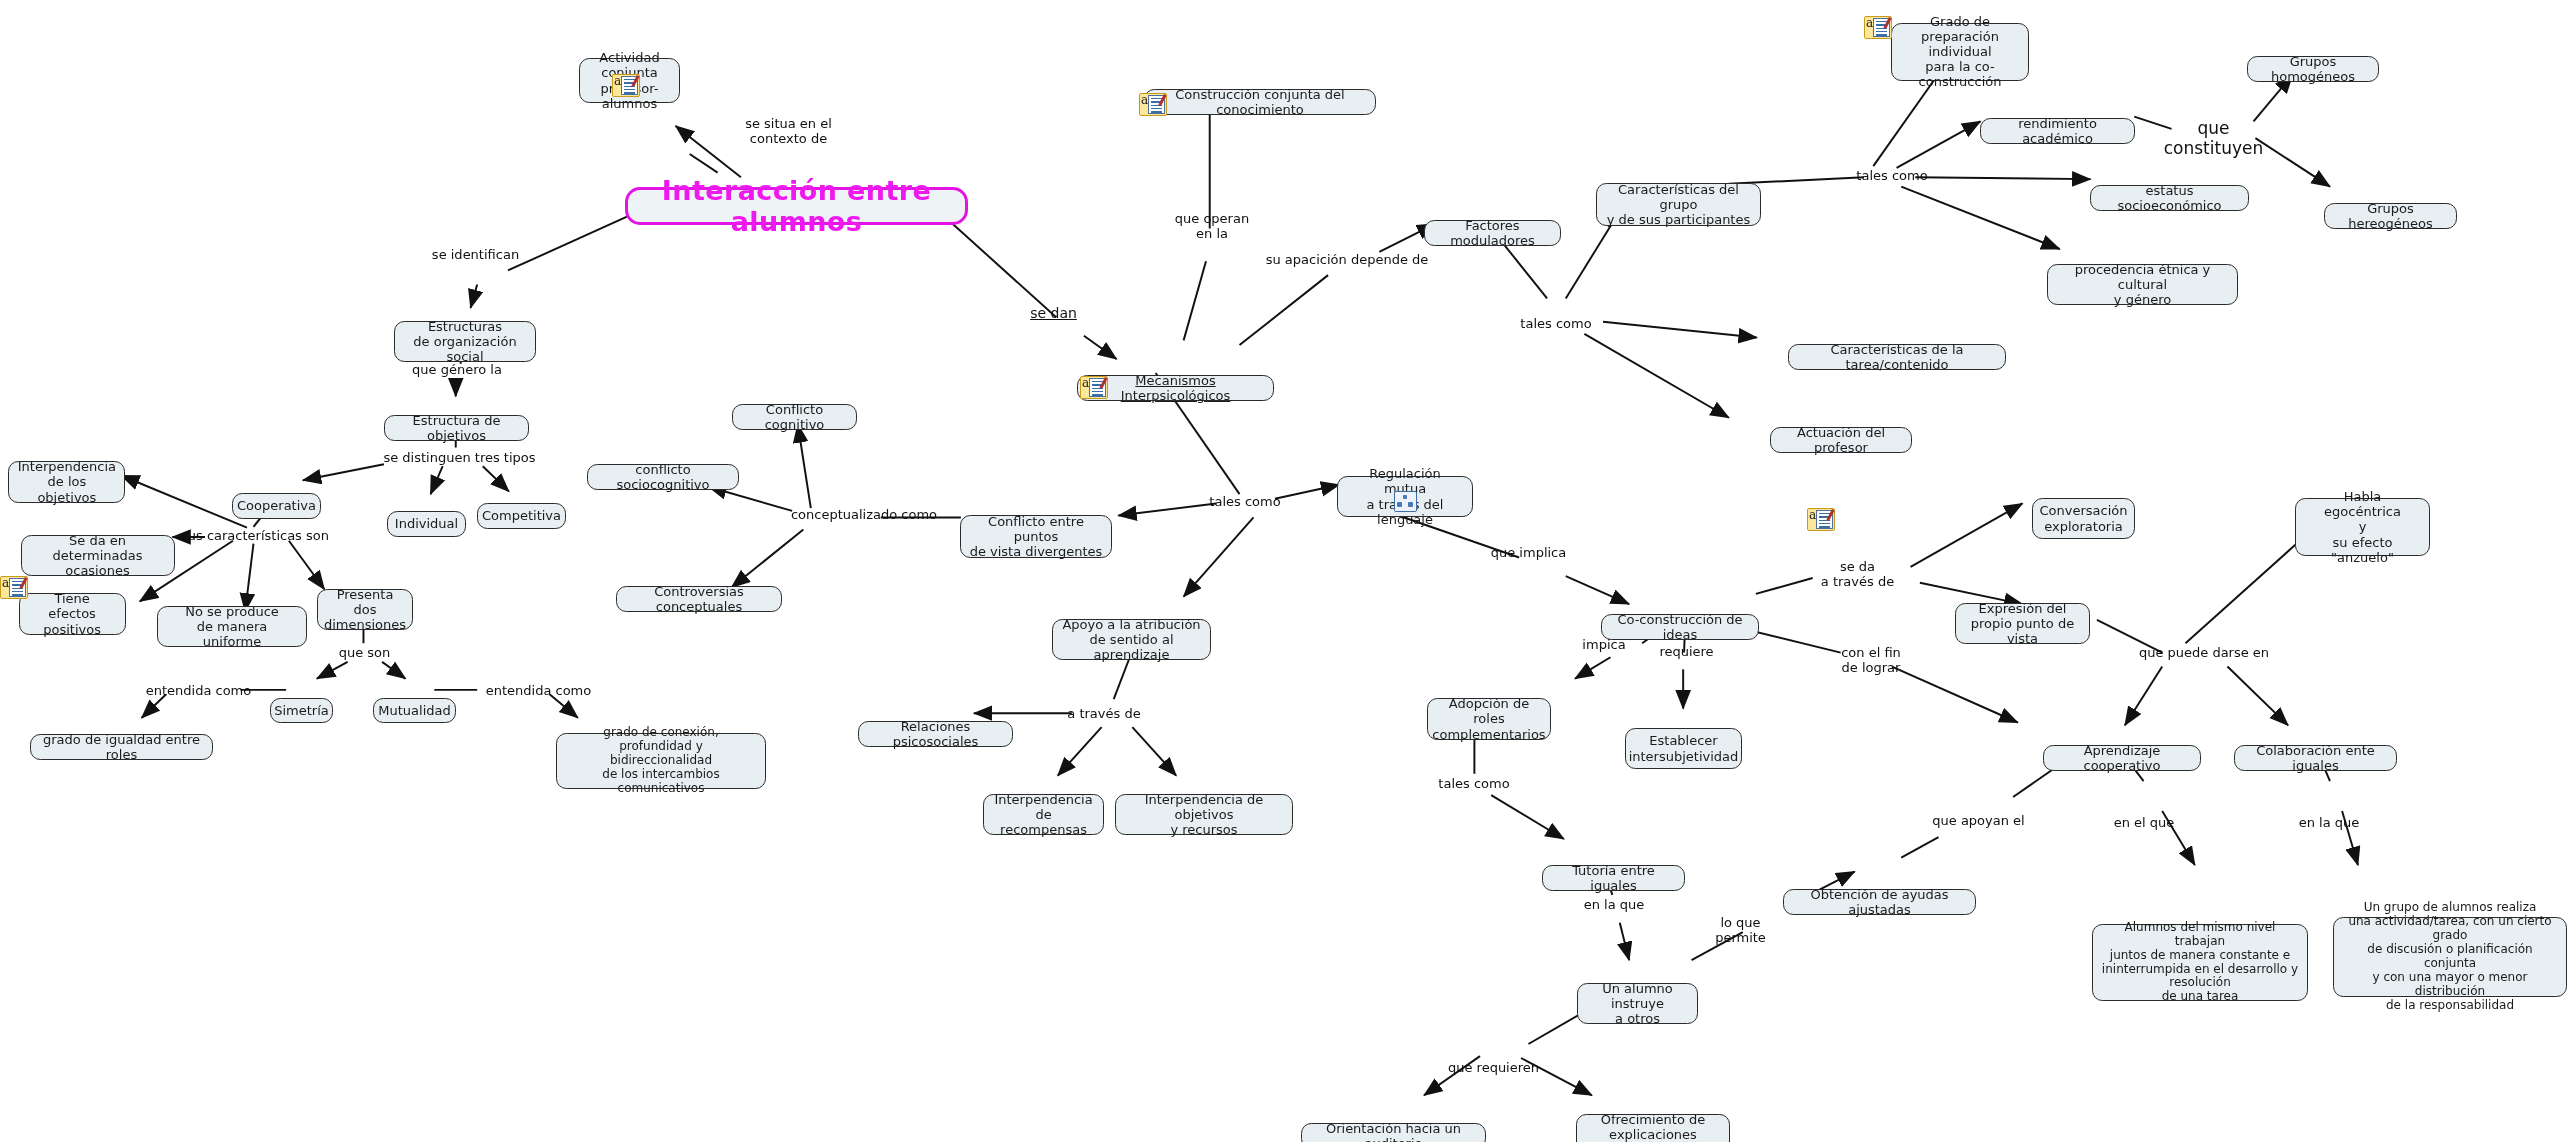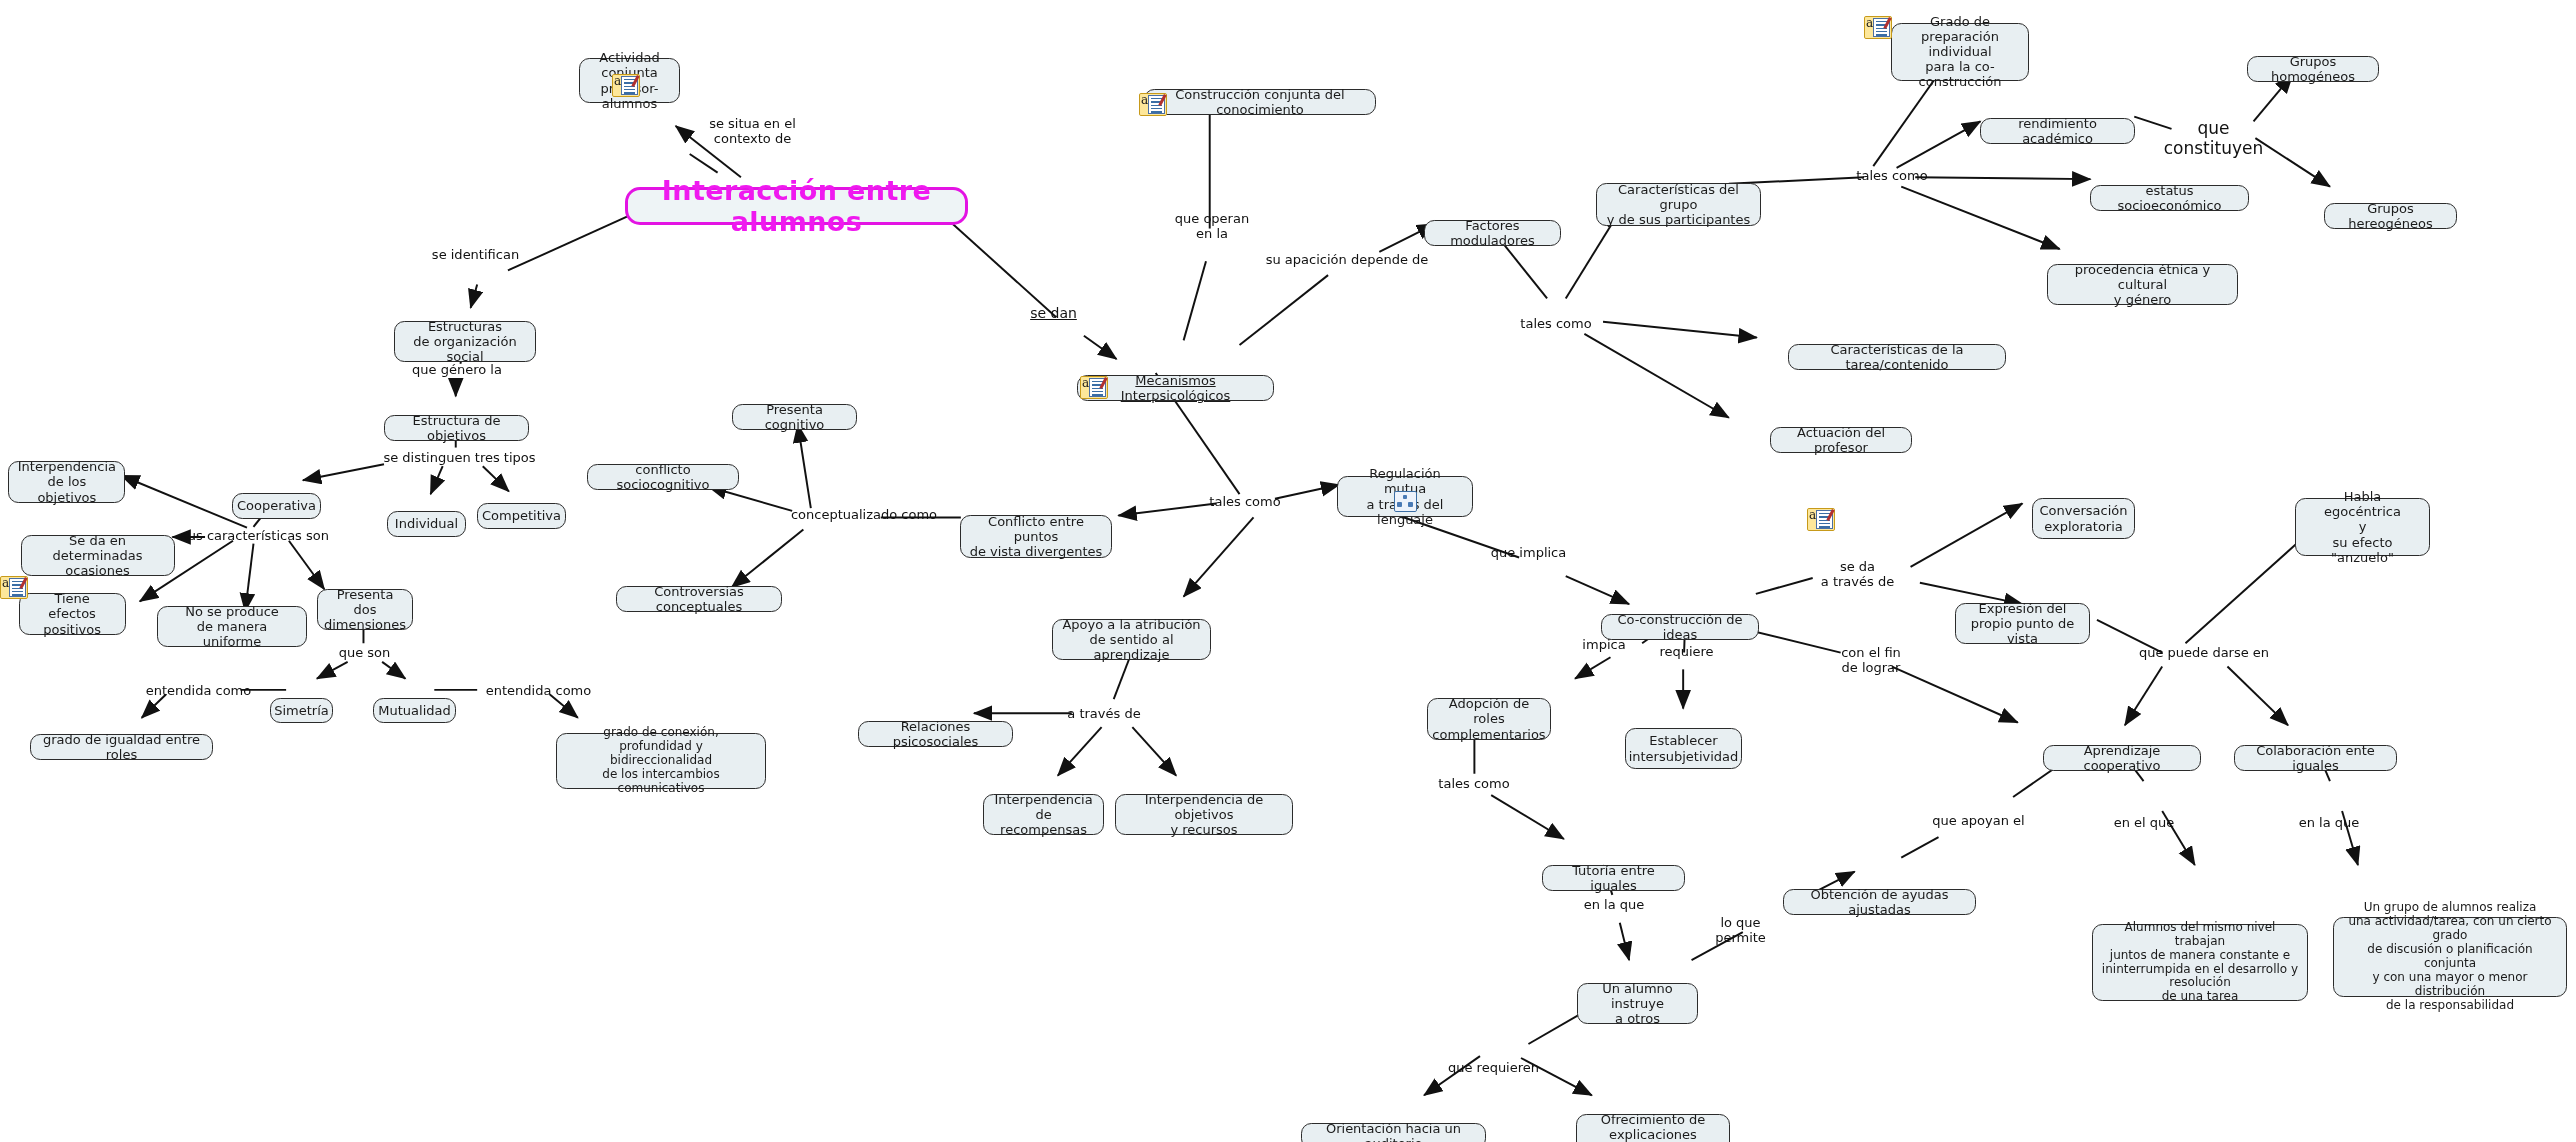--- a/index.html
+++ b/index.html
@@ -219,21 +219,21 @@
 
   <div class="node" style="left:1770px;top:407px;width:142px;height:26px;font-size:13px;">Actuación del profesor</div>
 
   <div class="node" style="left:394px;top:301px;width:142px;height:41px;font-size:13px;">Estructuras
 de organización social</div>
 
   <div class="node" style="left:1077px;top:355px;width:197px;height:26px;font-size:13px;text-decoration:underline;">Mecanismos Interpsicológicos</div>
 
   <div class="node" style="left:384px;top:395px;width:145px;height:26px;font-size:13px;">Estructura de objetivos</div>
 
-  <div class="node" style="left:732px;top:384px;width:125px;height:26px;font-size:13px;">Presenta cognitivo</div>
+  <div class="node" style="left:732px;top:384px;width:125px;height:26px;font-size:13px;">Conflicto cognitivo</div>
 
   <div class="node" style="left:587px;top:444px;width:152px;height:26px;font-size:13px;">conflicto sociocognitivo</div>
 
   <div class="node" style="left:8.4px;top:441px;width:117px;height:42px;font-size:13px;">Interpendencia
 de los objetivos</div>
 
   <div class="node" style="left:232px;top:473px;width:89px;height:26px;font-size:13px;">Cooperativa</div>
 
   <div class="node" style="left:387px;top:491px;width:79px;height:26px;font-size:13px;">Individual</div>
 
@@ -319,21 +319,21 @@
 de una tarea</div>
 
   <div class="node" style="left:1577px;top:963px;width:121px;height:41px;font-size:13px;">Un alumno instruye
 a otros</div>
 
   <div class="node" style="left:1301px;top:1103px;width:185px;height:26px;font-size:13px;">Orientación hacia un auditorio</div>
 
   <div class="node" style="left:1576px;top:1094px;width:154px;height:41px;font-size:13px;">Ofrecimiento de
 explicaciones elaboradas</div>
 
-  <div class="lbl" style="left:692px;top:116px;width:121px;font-size:13px;">se situa en el
+  <div class="lbl" style="left:728px;top:116px;width:121px;font-size:13px;">se situa en el
 contexto de</div>
   <div class="lbl" style="left:415px;top:247px;width:121px;font-size:13px;">se identifican</div>
   <div class="lbl" style="left:1016px;top:305px;width:75px;font-size:14px;text-decoration:underline;">se dan</div>
   <div class="lbl" style="left:1171px;top:211px;width:82px;font-size:13px;">que operan
 en la</div>
   <div class="lbl" style="left:1254px;top:252px;width:186px;font-size:13px;">su apacición depende de</div>
   <div class="lbl" style="left:1517px;top:316px;width:78px;font-size:13px;">tales como</div>
   <div class="lbl" style="left:1853px;top:168px;width:78px;font-size:13px;">tales como</div>
   <div class="lbl" style="left:2153px;top:119px;width:121px;font-size:17px;">que constituyen</div>
   <div class="lbl" style="left:401px;top:362px;width:112px;font-size:13px;">que género la</div>

